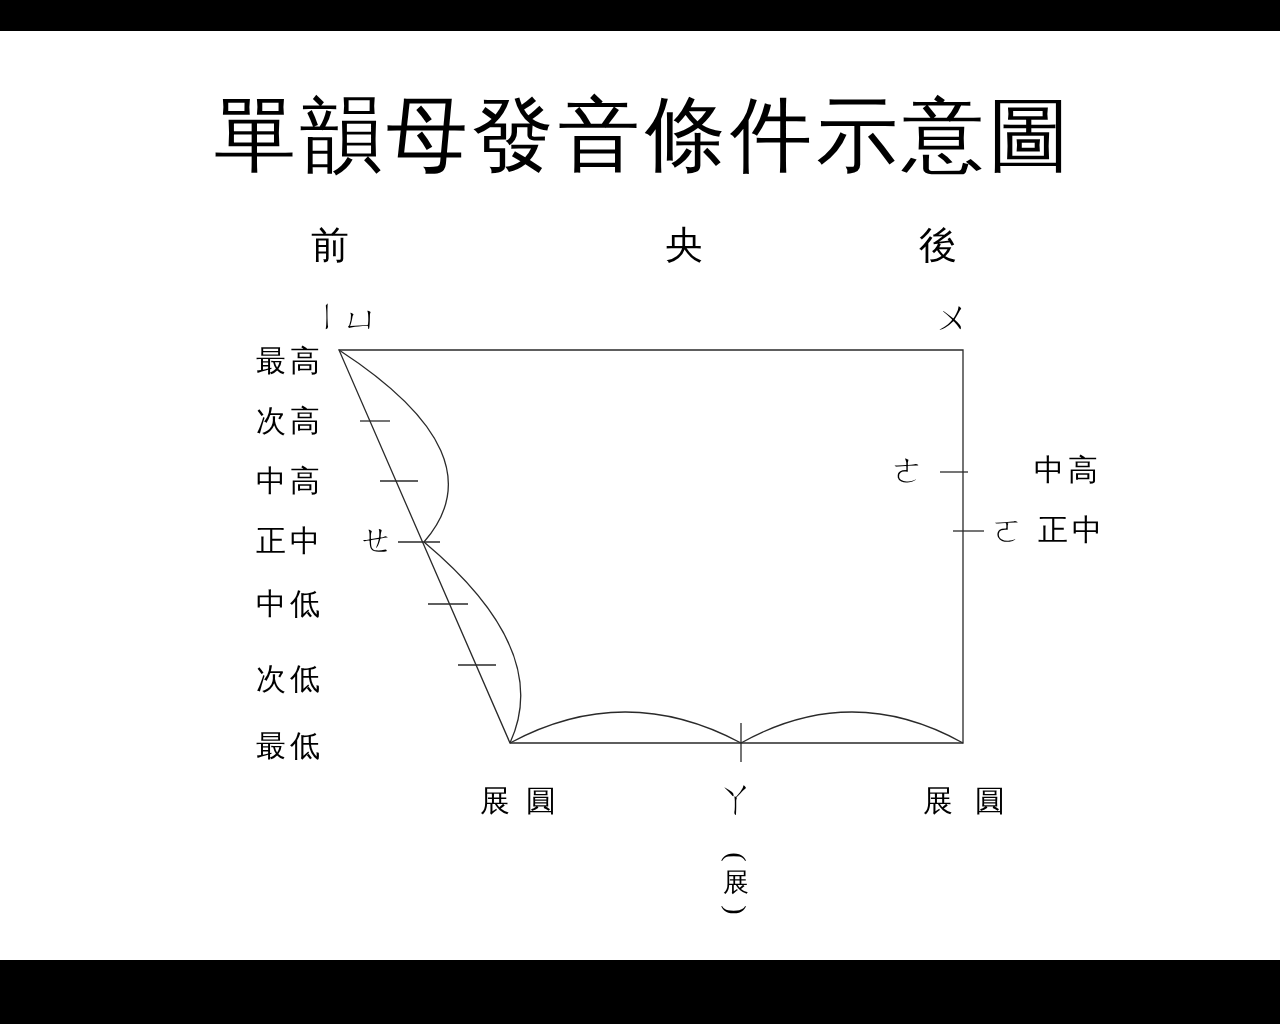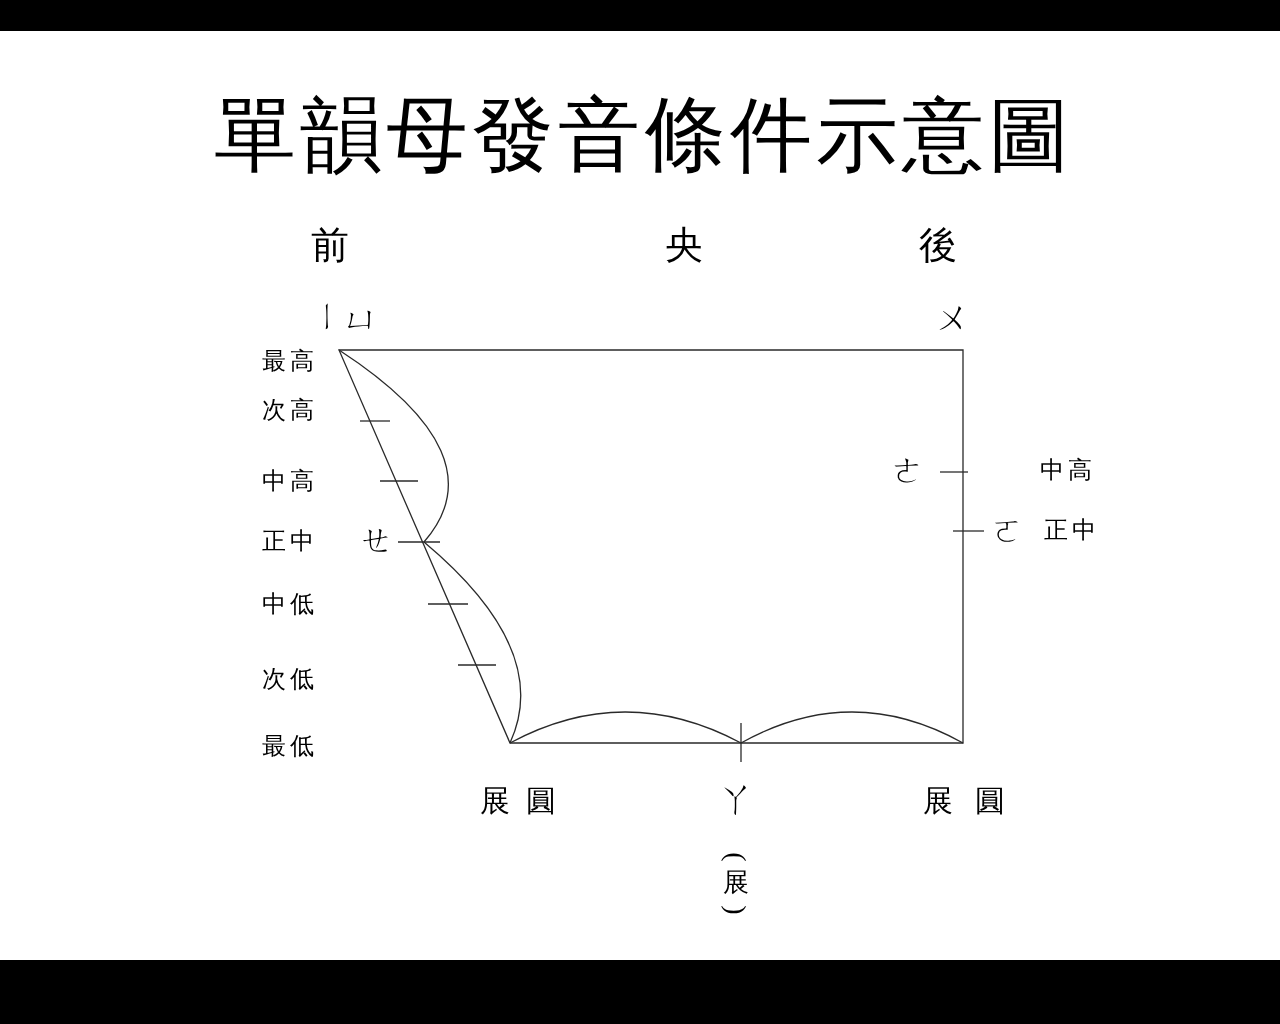--- a/index.html
+++ b/index.html
@@ -30,21 +30,21 @@
   .lbl {
     position: absolute;
     transform: translate(-50%, -50%);
     color: #000;
     white-space: nowrap;
     line-height: 1;
   }
   .rot90 { transform: translate(-50%, -50%) rotate(90deg); }
   .title-lbl { font-size: 82px; letter-spacing: 4px; }
   .axis-lbl  { font-size: 38px; }
-  .scale-lbl { font-size: 24px; letter-spacing: 4px; }
+  .scale-lbl { font-size: 30px; letter-spacing: 4px; }
   .vowel-lbl { font-size: 34px; }
   .vowel-sm  { font-size: 32px; }
   .vowel-lg  { font-size: 38px; }
   .lip-lbl   { font-size: 30px; }
   .paren-lbl { font-size: 28px; }
   .anno-lbl  { font-size: 26px; }
 </style>
 </head>
 <body>
 
@@ -78,21 +78,21 @@
 
   <div class="lbl axis-lbl" style="left:330px; top:245px;">前</div>
   <div class="lbl axis-lbl" style="left:684px; top:245px;">央</div>
   <div class="lbl axis-lbl" style="left:938px; top:245px;">後</div>
 
   <div class="lbl vowel-lbl rot90" style="left:326px; top:318px;">ㄧ</div>
   <div class="lbl vowel-lbl" style="left:361px; top:319px;">ㄩ</div>
   <div class="lbl vowel-lbl" style="left:952px; top:318px;">ㄨ</div>
 
   <div class="lbl scale-lbl" style="left:290px; top:361px;">最高</div>
-  <div class="lbl scale-lbl" style="left:290px; top:410px;">次高</div>
+  <div class="lbl scale-lbl" style="left:290px; top:421px;">次高</div>
   <div class="lbl scale-lbl" style="left:290px; top:481px;">中高</div>
   <div class="lbl scale-lbl" style="left:290px; top:541px;">正中</div>
   <div class="lbl scale-lbl" style="left:290px; top:604px;text-align:right;">中低</div>
   <div class="lbl scale-lbl" style="left:290px; top:679px;">次低</div>
   <div class="lbl scale-lbl" style="left:290px; top:746px;">最低</div>
 
   <div class="lbl vowel-sm" style="left:377px; top:540px;">ㄝ</div>
 
   <div class="lbl vowel-sm" style="left:908px; top:470px;">ㄜ</div>
   <div class="lbl scale-lbl" style="left:1068px; top:470px;">中高</div>

